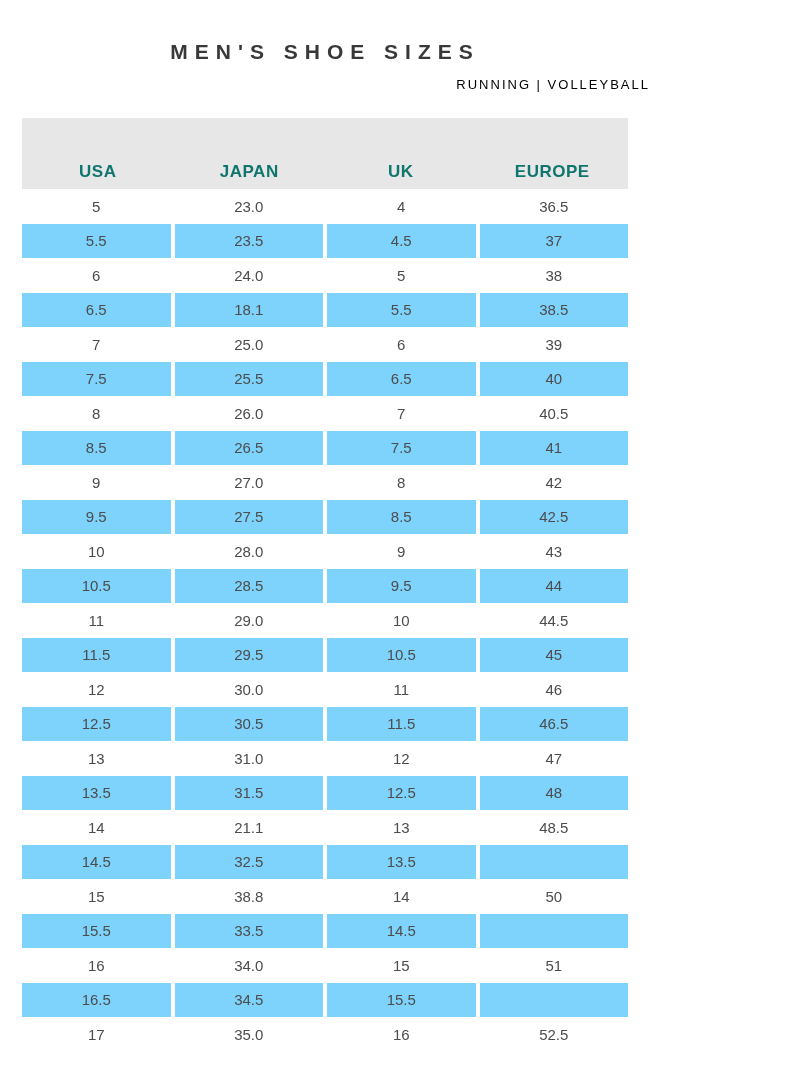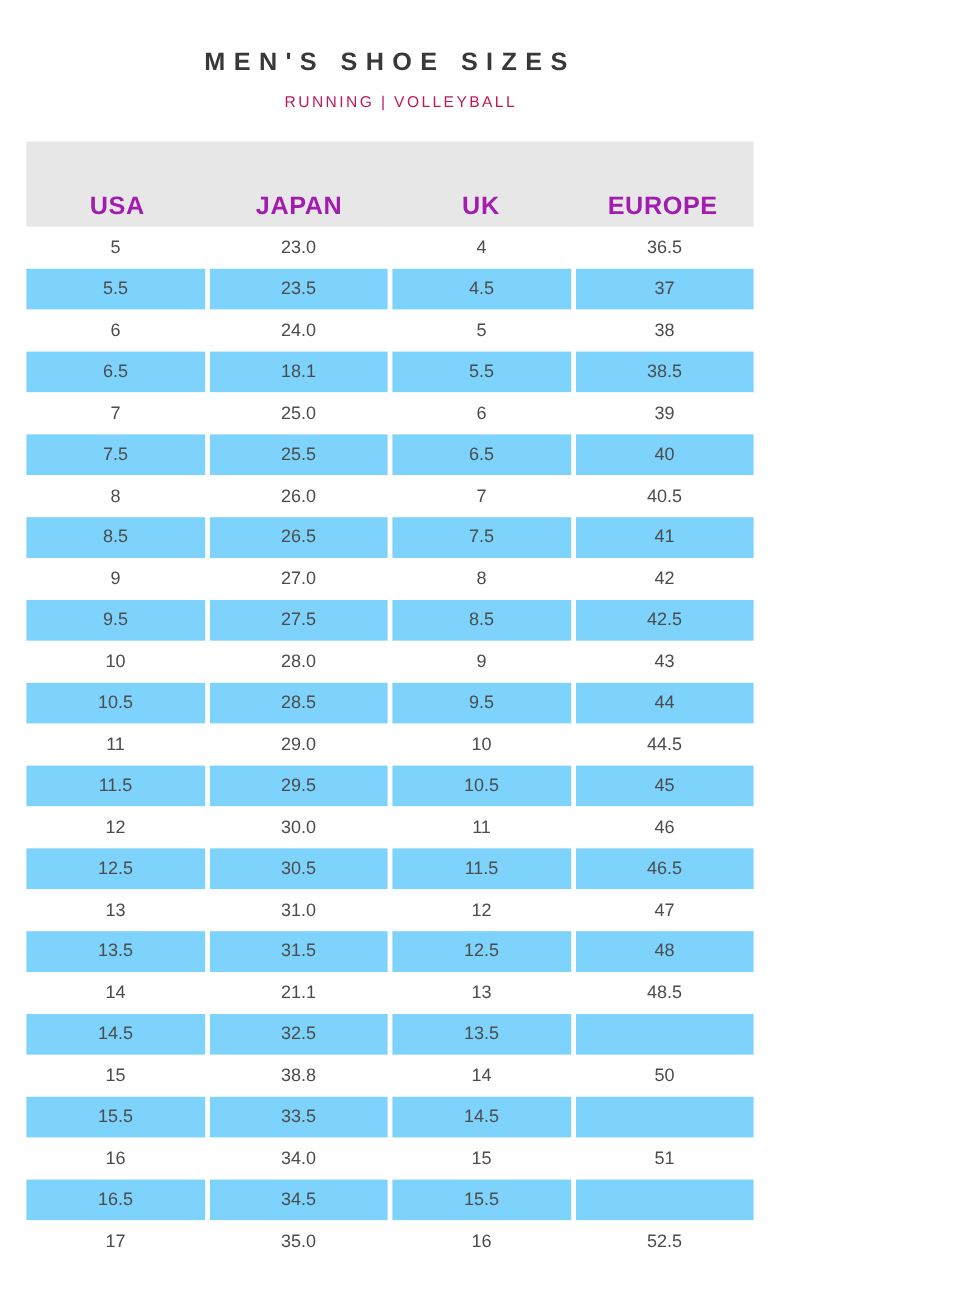--- a/index.html
+++ b/index.html
@@ -18,42 +18,42 @@
   .page-title {
     margin: 40px 0 0 0;
     text-align: center;
     font-size: 21px;
     font-weight: 600;
     letter-spacing: 7px;
     color: #383838;
   }
   .page-subtitle {
     margin: 13px 0 0 18px;
-    text-align: center;
+    text-align: right;
     font-size: 13px;
     font-weight: 400;
     letter-spacing: 2px;
-    color: #be185d;
+    color: #000000;
   }
   .size-table {
     margin: 26px 22px 0 22px;
   }
   .thead {
     display: flex;
     height: 71px;
     background: #e7e7e7;
     align-items: center;
   }
   .thead .hcell {
     flex: 1;
     text-align: center;
-    font-size: 21px;
+    font-size: 17px;
     font-weight: 700;
     letter-spacing: 0.5px;
-    color: #a21caf;
+    color: #0f766e;
     margin-top: 36px;
   }
   .tbody .row {
     display: flex;
     gap: 4px;
     height: 34.5px;
   }
   .tbody .cell {
     flex: 1;
     display: flex;

